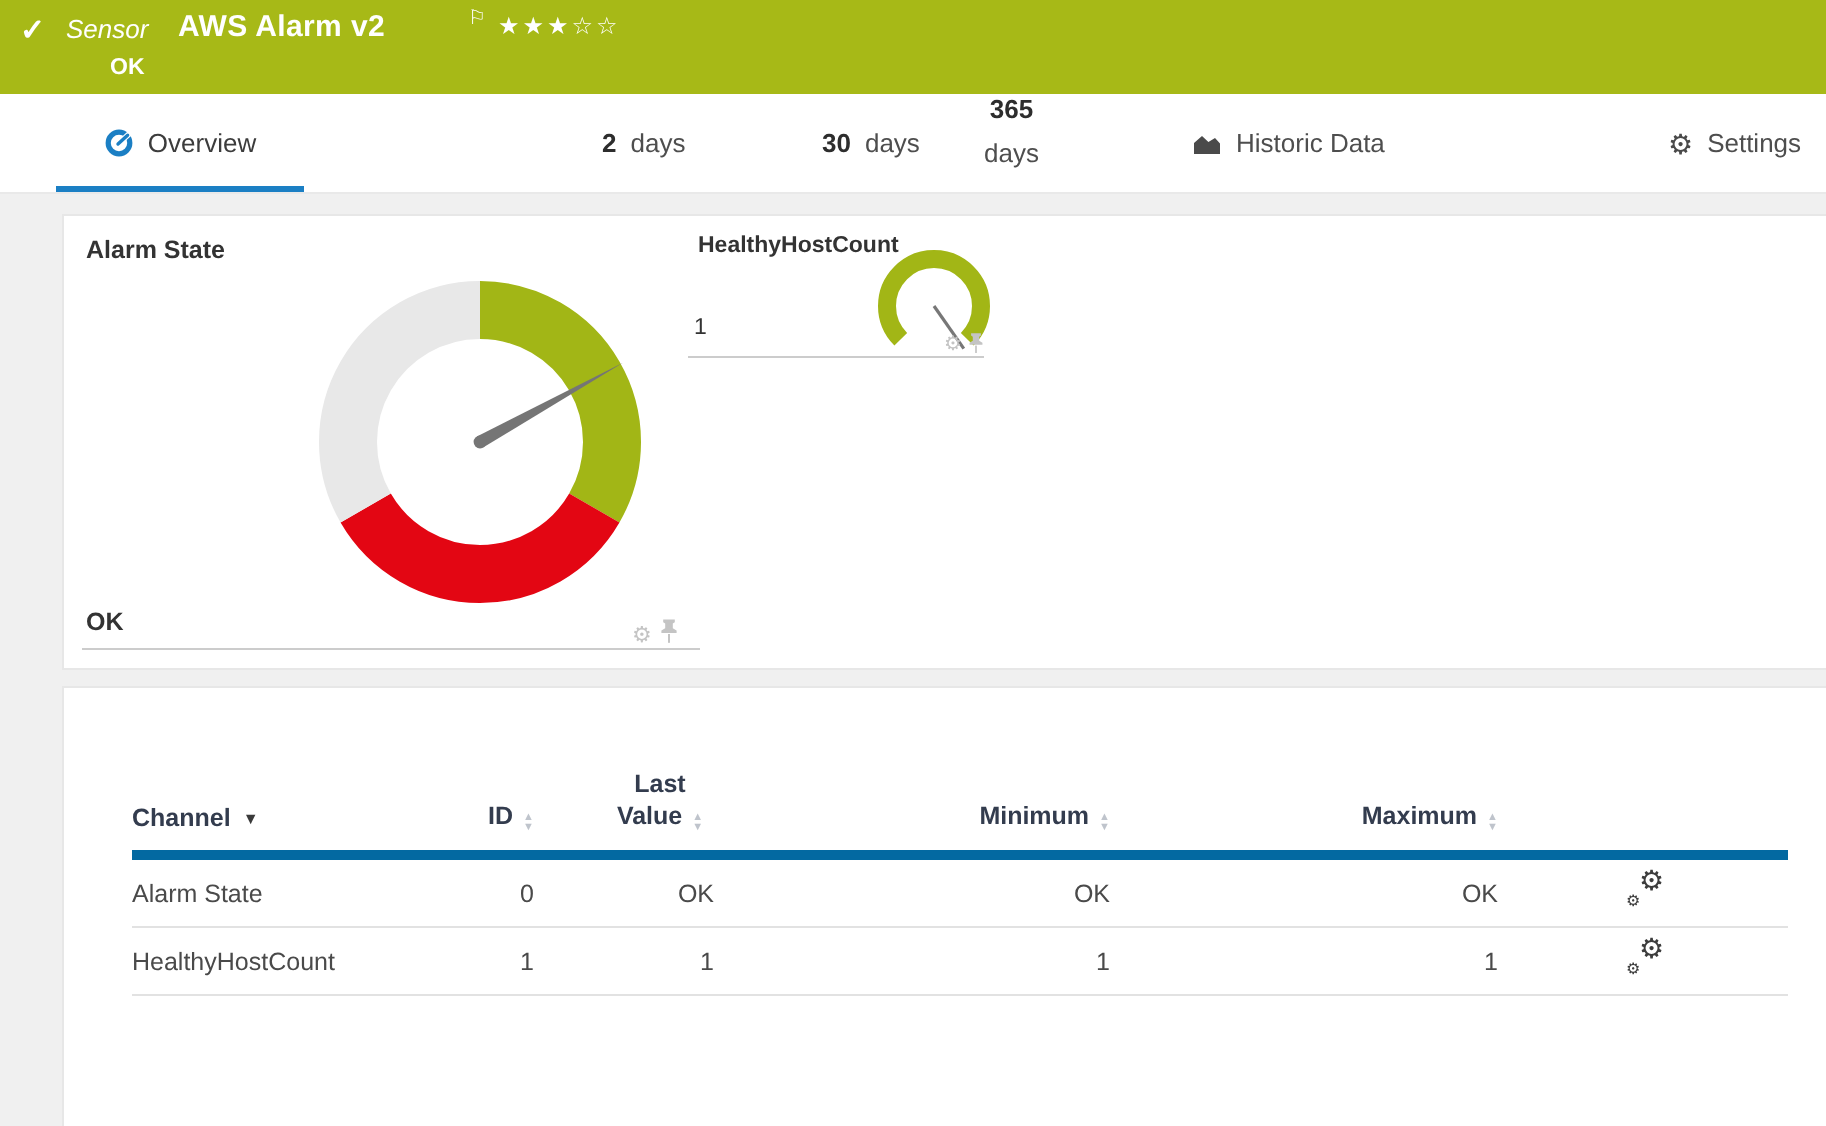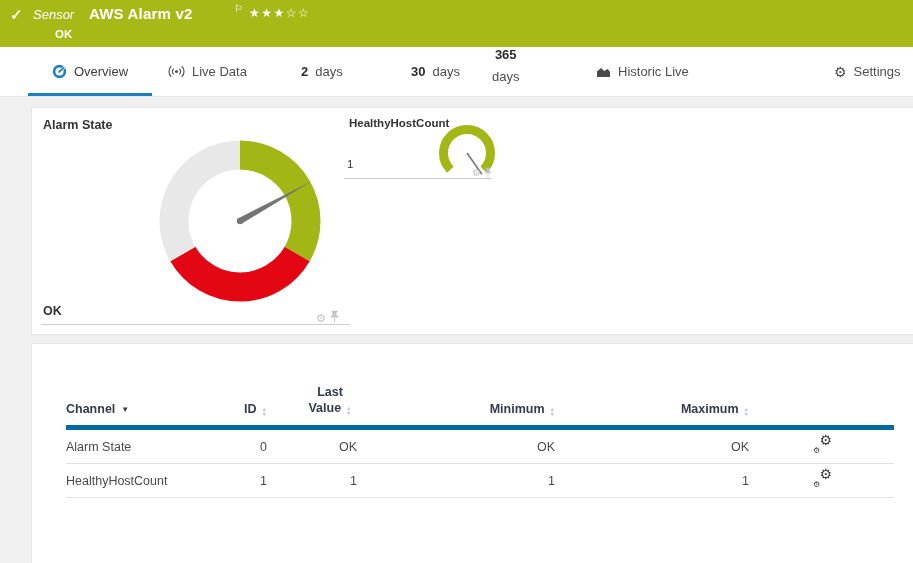--- a/index.html
+++ b/index.html
@@ -81,32 +81,20 @@
     <span class="tabicon">
       <svg width="15" height="15" viewBox="0 0 15 15">
         <circle cx="7.5" cy="7.5" r="5.4" fill="none" stroke="#1b7fc4" stroke-width="2.6"></circle>
         <path d="M7 8 L13 2.6" stroke="#fff" stroke-width="2.8" stroke-linecap="round"></path>
         <path d="M7 8 L11.8 3.6" stroke="#1b7fc4" stroke-width="1.7" stroke-linecap="round"></path>
       </svg>
     </span>
     <span>Overview</span>
   </div>
 
-  <div class="tab tab-live">
-    <span class="tabicon">
-      <svg width="17" height="13" viewBox="0 0 17 13">
-        <circle cx="8.5" cy="6.5" r="1.6" fill="#555"></circle>
-        <path d="M5.6 3.6a4.1 4.1 0 0 0 0 5.8" stroke="#555" stroke-width="1.2" fill="none"></path>
-        <path d="M11.4 3.6a4.1 4.1 0 0 1 0 5.8" stroke="#555" stroke-width="1.2" fill="none"></path>
-        <path d="M3.2 1.3a7.2 7.2 0 0 0 0 10.4" stroke="#555" stroke-width="1.2" fill="none"></path>
-        <path d="M13.8 1.3a7.2 7.2 0 0 1 0 10.4" stroke="#555" stroke-width="1.2" fill="none"></path>
-      </svg>
-    </span>
-    <span>Live Data</span>
-  </div>
 
   <div class="tab tab-2d">
     <span class="num">2</span>
     <span>days</span>
   </div>
 
   <div class="tab tab-30d">
     <span class="num">30</span>
     <span>days</span>
   </div>
@@ -115,21 +103,21 @@
     <span class="num">365</span>
     <span>days</span>
   </div>
 
   <div class="tab tab-historic">
     <span class="tabicon">
       <svg width="15" height="12" viewBox="0 0 15 12">
         <path d="M1 11V5.5L5 2l3.2 3L11.5 3 14 5.8V11z" fill="#4a4a4a"></path>
       </svg>
     </span>
-    <span>Historic Live</span>
+    <span>Historic Data</span>
   </div>
 
 
   <div class="tab tab-settings">
     <span class="tabicon gearglyph">⚙</span>
     <span>Settings</span>
   </div>
 </div>
 
 <div class="panel panel-gauges">

